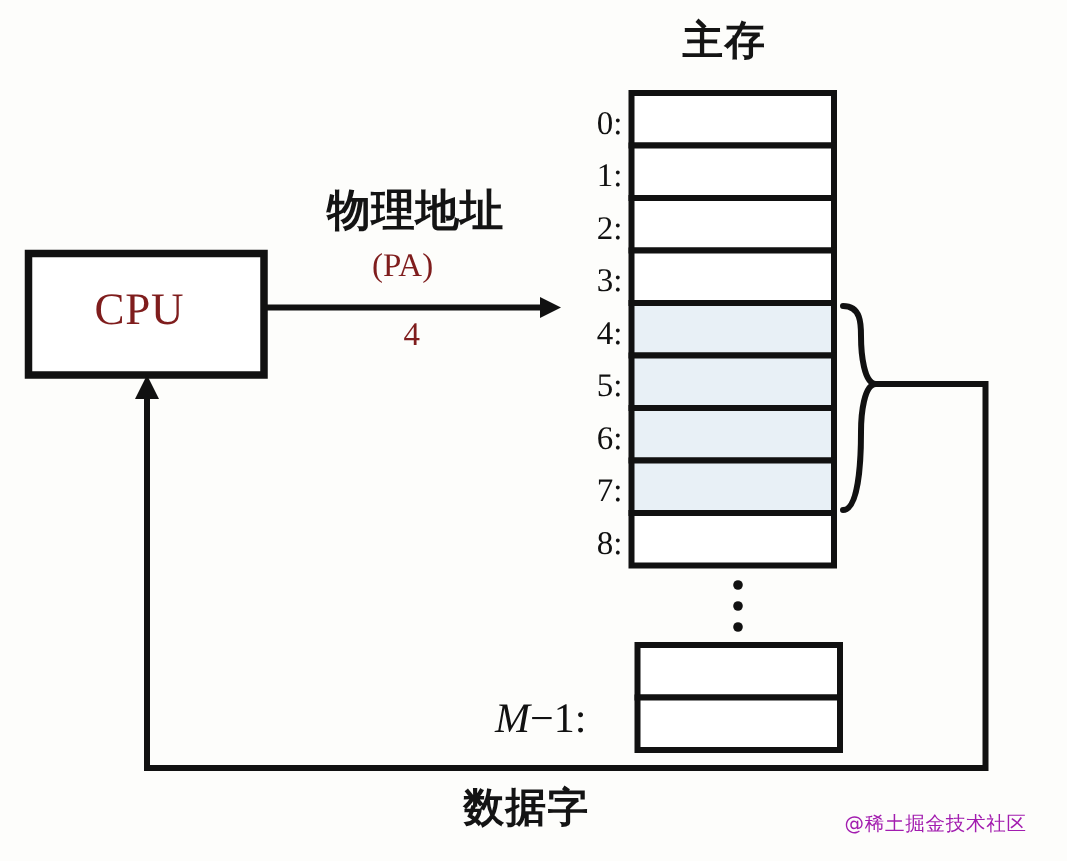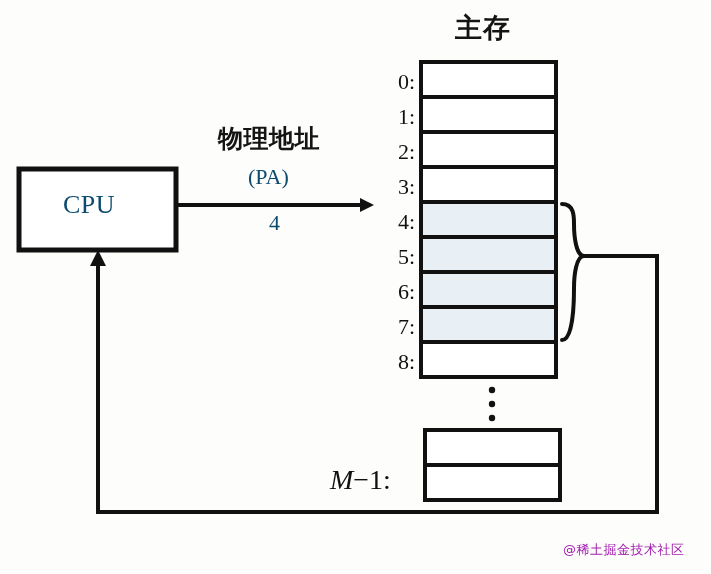--- a/index.html
+++ b/index.html
@@ -18,44 +18,44 @@
     position: absolute;
     left: 0;
     top: 0;
     width: 711px;
     height: 574px;
     padding-left: 25px;
   }
   .lbl {
     position: absolute;
     white-space: nowrap;
-    color: #0c4a6e;
+    color: #7f1d1d;
     line-height: 1;
   }
   .cn {
     font-family: "DejaVu Sans", sans-serif;
     font-weight: 700;
     color: #141414;
   }
   #mem-title {
     left: 455px;
     top: 14px;
     font-size: 27px;
     letter-spacing: 1px;
   }
   #cpu-text {
     left: 63px;
     top: 192px;
-    font-size: 26px;
+    font-size: 30px;
     letter-spacing: 0.5px;
   }
   #pa-cn {
     left: 218px;
     top: 126px;
-    font-size: 25px;
+    font-size: 29px;
     letter-spacing: 0.5px;
   }
   #pa-paren {
     left: 248px;
     top: 166px;
     font-size: 22px;
   }
   #pa-value {
     left: 269px;
     top: 212px;
@@ -144,20 +144,21 @@
   <div class="lbl cn" id="mem-title">主存</div>
 
   <div class="lbl" id="cpu-text">CPU</div>
 
   <div class="lbl cn" id="pa-cn">物理地址</div>
 
   <div class="lbl" id="pa-paren">(PA)</div>
 
   <div class="lbl" id="pa-value">4</div>
 
+  <div class="lbl cn" id="data-word">数据字</div>
 
   <div class="lbl" id="watermark">@稀土掘金技术社区</div>
 
   <div id="row-labels">
       <div class="row-label" style="left: 375px; top: 71px;">0:</div>
       <div class="row-label" style="left: 375px; top: 106px;">1:</div>
       <div class="row-label" style="left: 375px; top: 141px;">2:</div>
       <div class="row-label" style="left: 375px; top: 176px;">3:</div>
       <div class="row-label" style="left: 375px; top: 211px;">4:</div>
       <div class="row-label" style="left: 375px; top: 246px;">5:</div>

